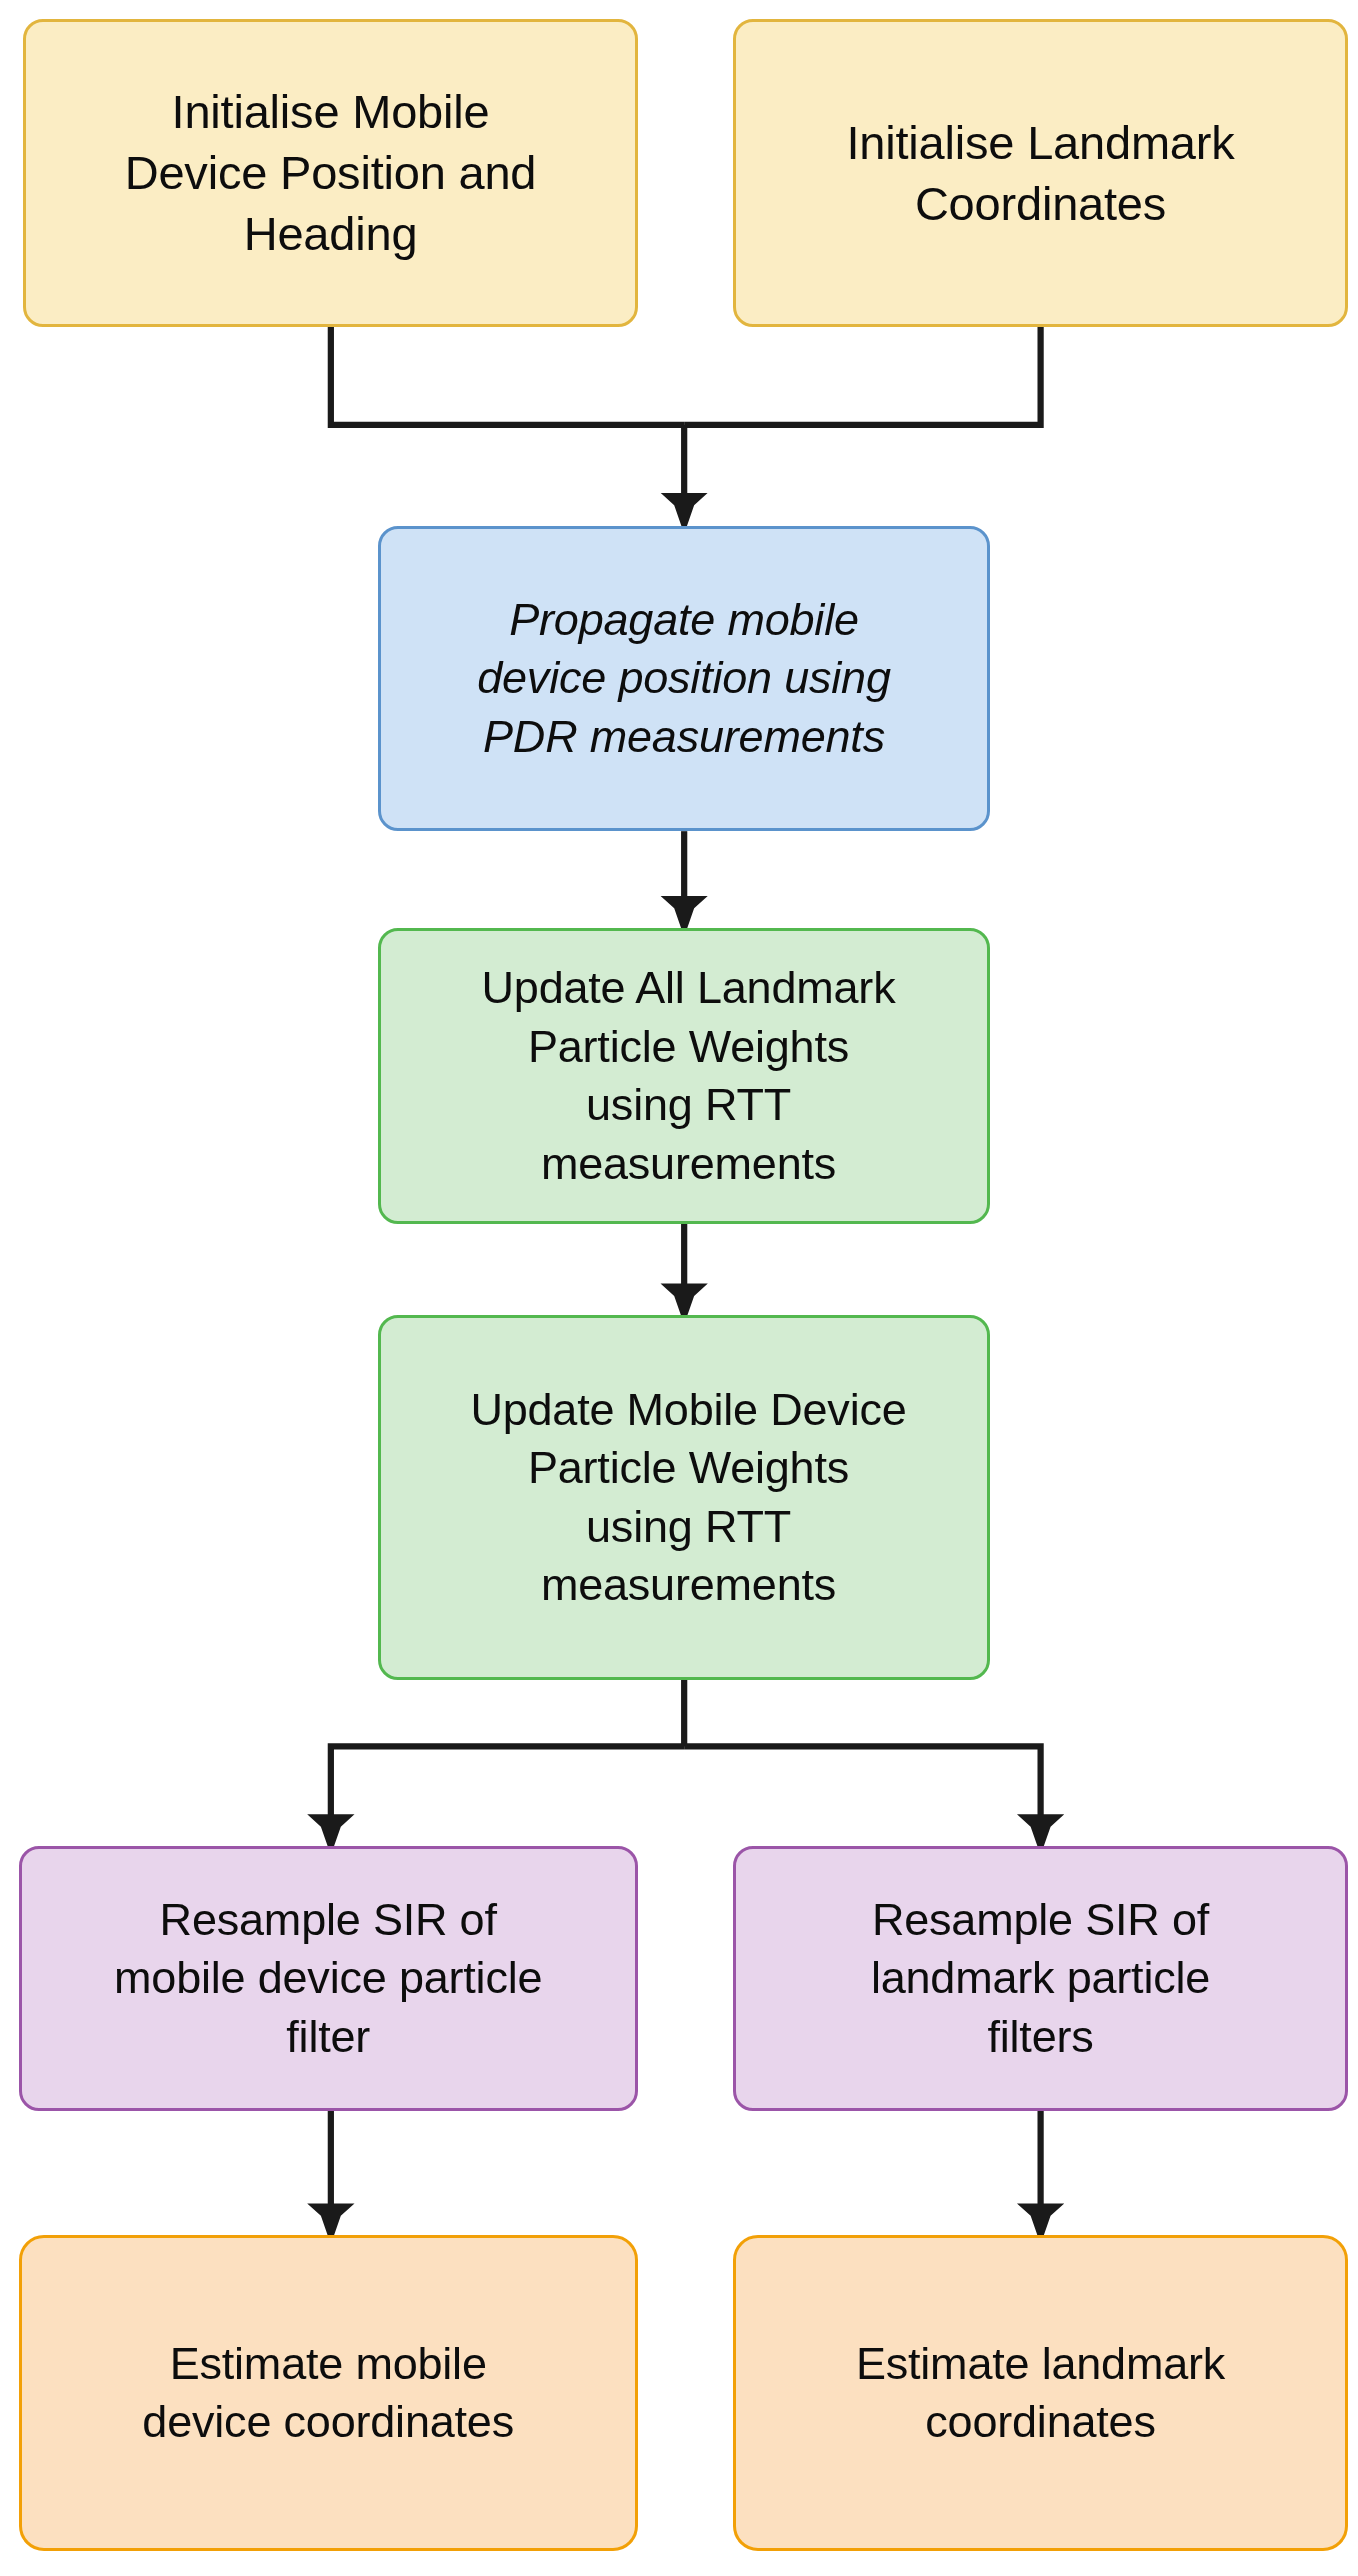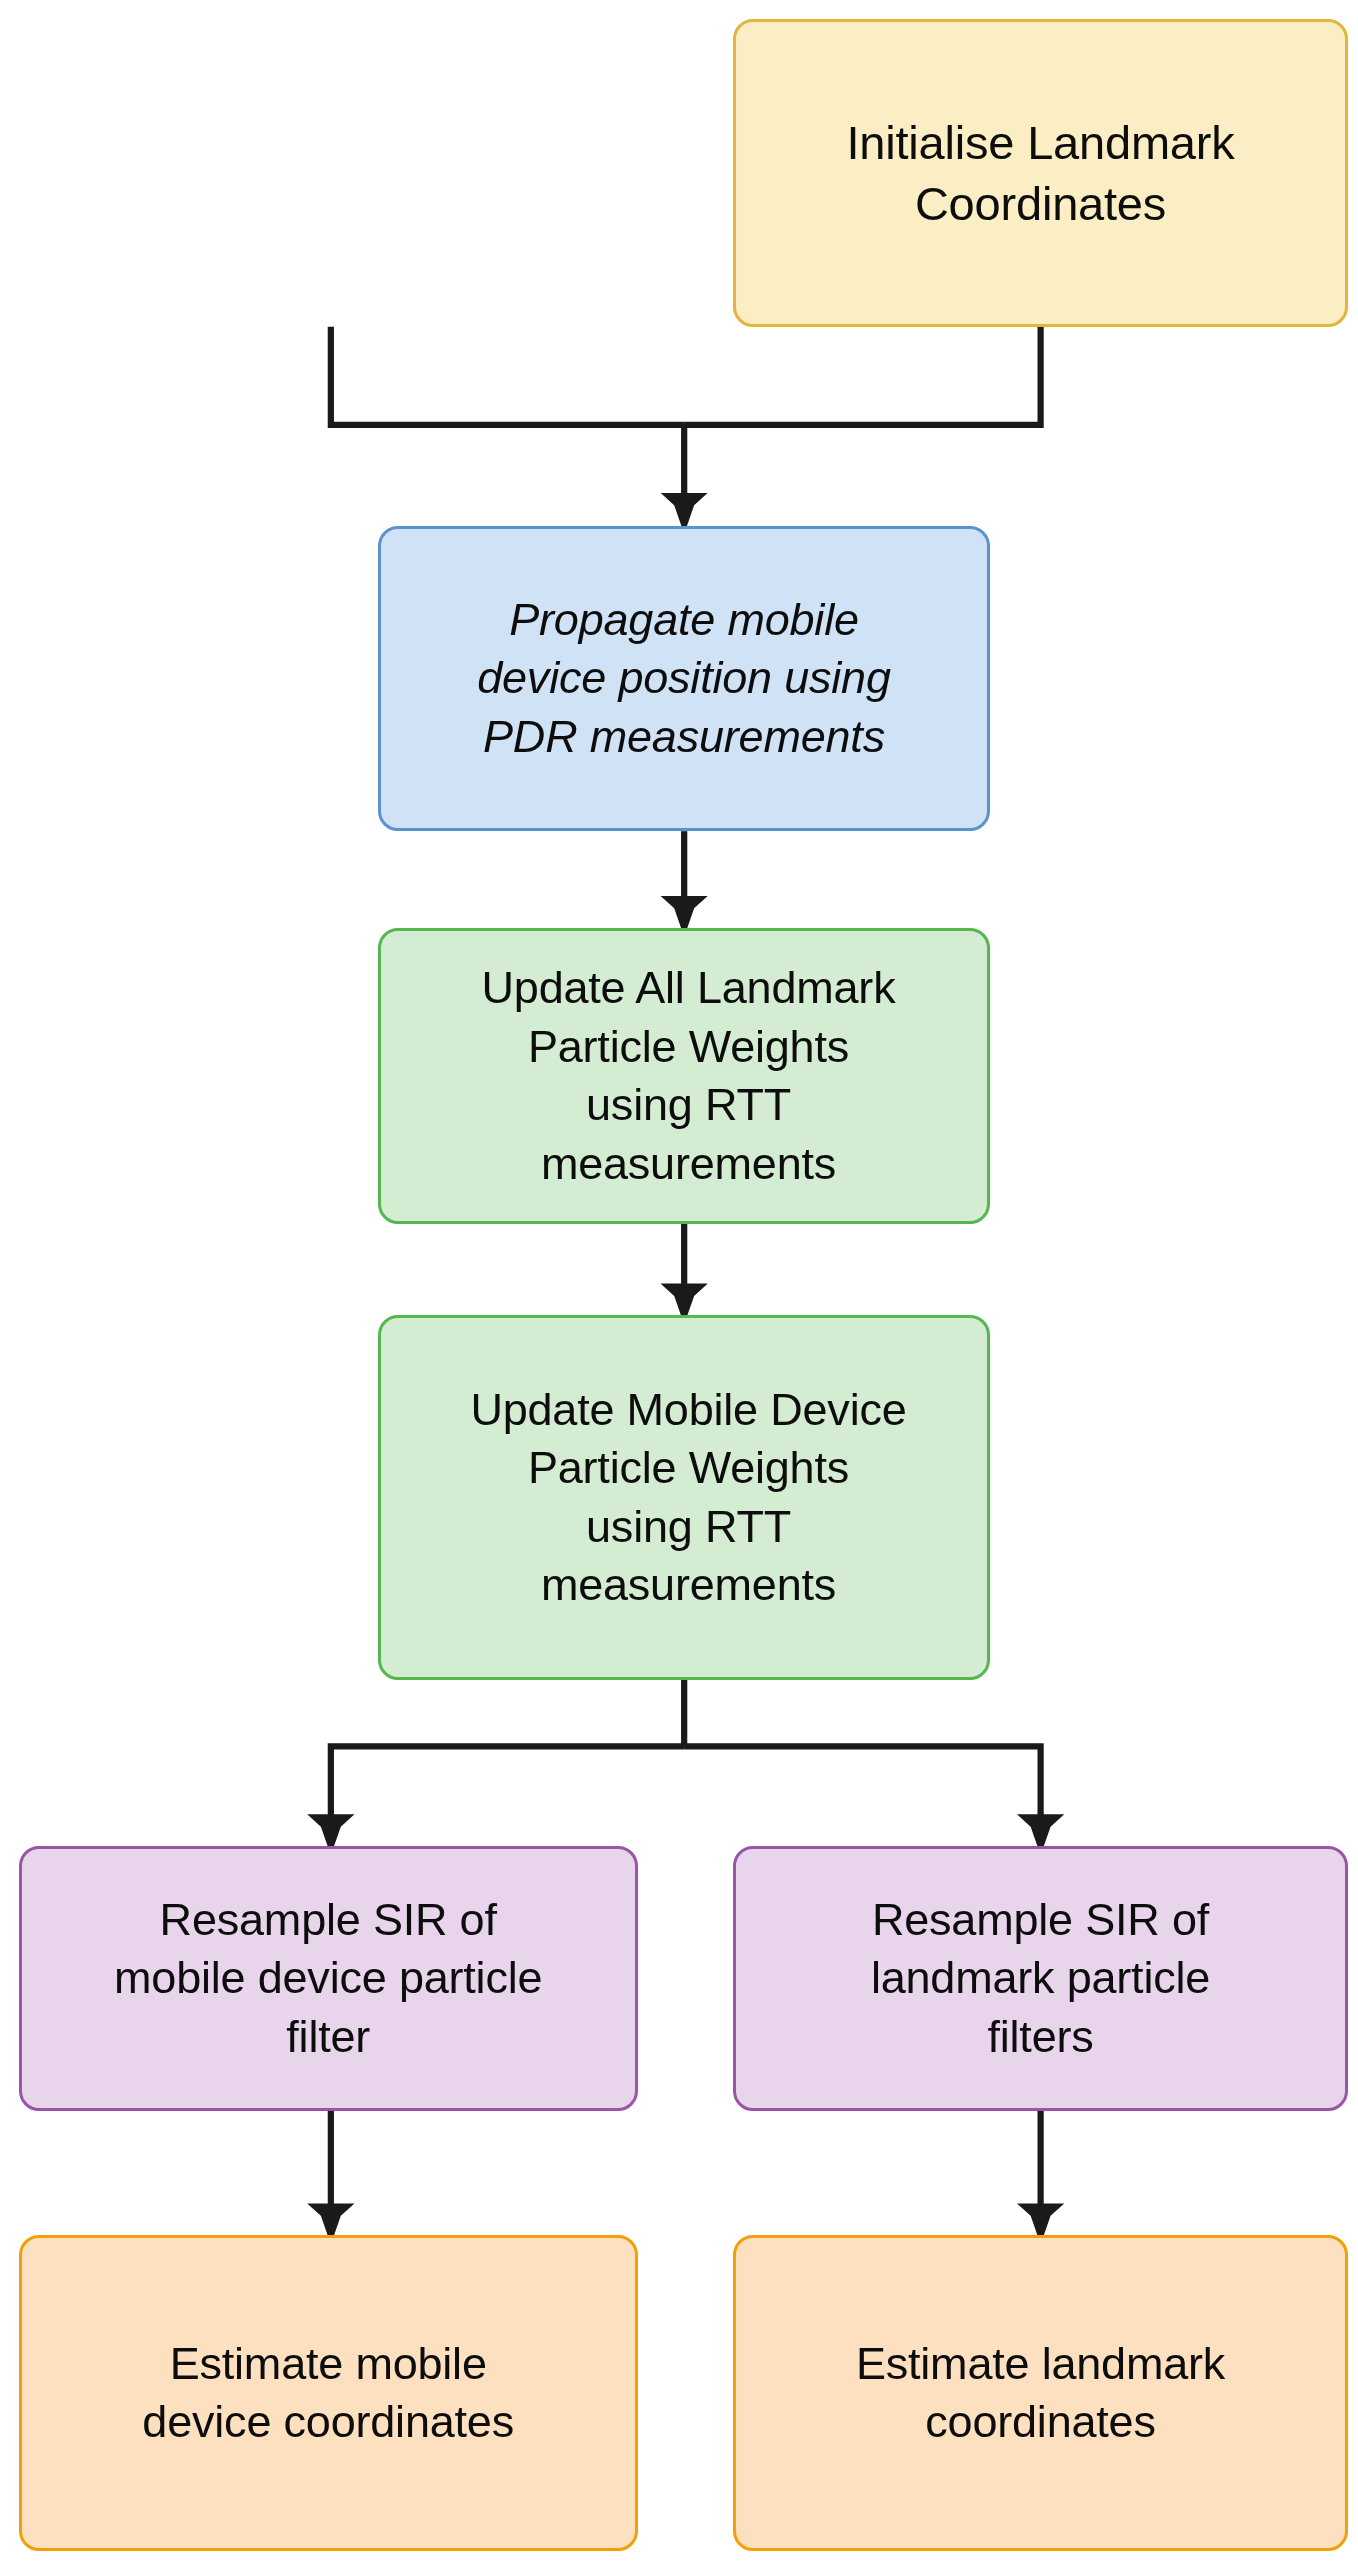--- a/index.html
+++ b/index.html
@@ -58,20 +58,21 @@
     border-color: #53b84f;
     padding-left: 20px;
   }
   .n-resample {
     background: #e8d5ec;
     border-color: #9b55a8;
   }
   .n-estimate {
     background: #fce0c0;
     border-color: #f2a007;
+    border-radius: 25px;
   }
 
   
   #node-init-mobile   { left: 23px;  top: 18.7px;   width: 615px;  height: 308px; font-size: 47px; }
   #node-init-landmark { left: 733px; top: 18.7px;   width: 615px;  height: 308px; font-size: 47px; }
   #node-propagate     { left: 378px; top: 526px;  width: 612px;  height: 305px; font-size: 45px; font-style: italic; }
   #node-update-all    { left: 378px; top: 928px; width: 612px;  height: 296px; font-size: 45px; }
   #node-update-md     { left: 378px; top: 1315px; width: 612px;  height: 365px; font-size: 45px; }
   #node-resample-md   { left: 18.7px;  top: 1846px; width: 619px;  height: 265px; font-size: 45px; }
   #node-resample-lm   { left: 733px; top: 1846px; width: 615px;  height: 265px; font-size: 45px; }
@@ -119,20 +120,25 @@
     </g>
 
     <g>
       <line x1="425" y1="2712" x2="425" y2="2848" stroke="#1a1a1a" stroke-width="8" marker-end="url(#arrowhead)"></line>
     </g>
     <g>
       <line x1="1337" y1="2712" x2="1337" y2="2848" stroke="#1a1a1a" stroke-width="8" marker-end="url(#arrowhead)"></line>
     </g>
   </svg>
 
+  <div class="node n-init" id="node-init-mobile">
+    <span class="label">Initialise Mobile
+Device Position and
+Heading</span>
+  </div>
 
   <div class="node n-init" id="node-init-landmark">
     <span class="label">Initialise Landmark
 Coordinates</span>
   </div>
 
   <div class="node n-propagate" id="node-propagate">
     <span class="label">Propagate mobile
 device position using
 PDR measurements</span>

